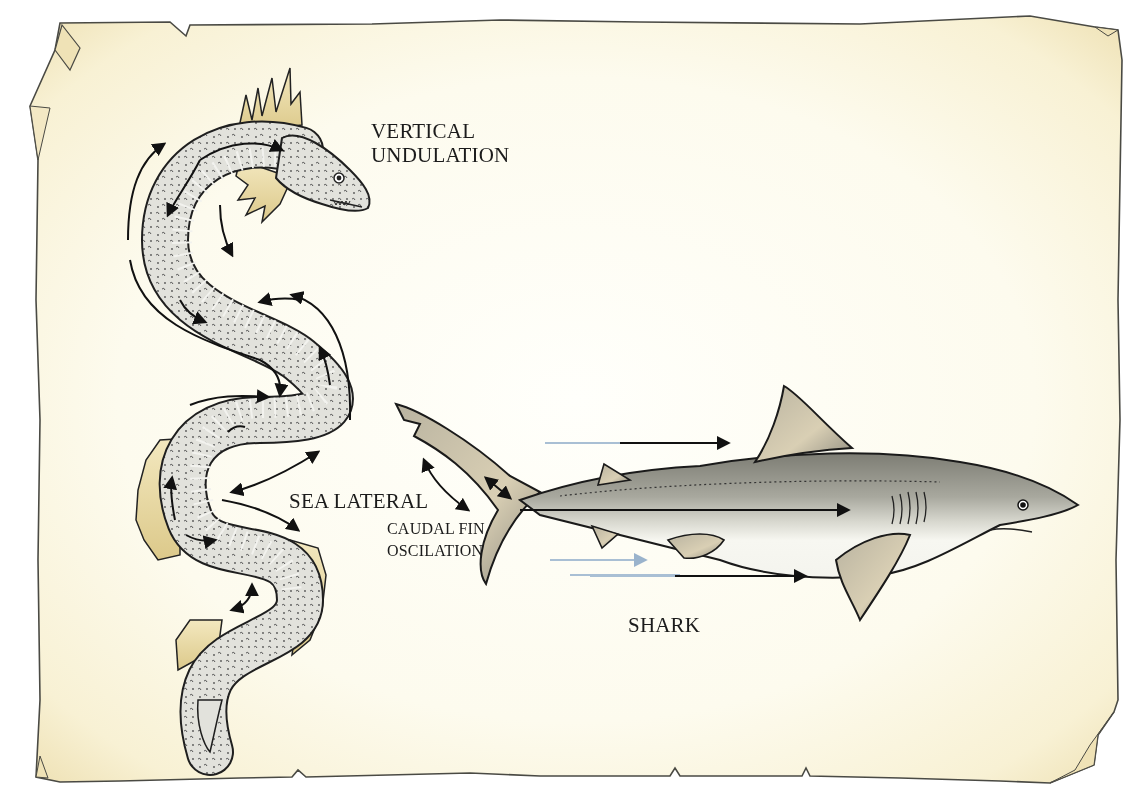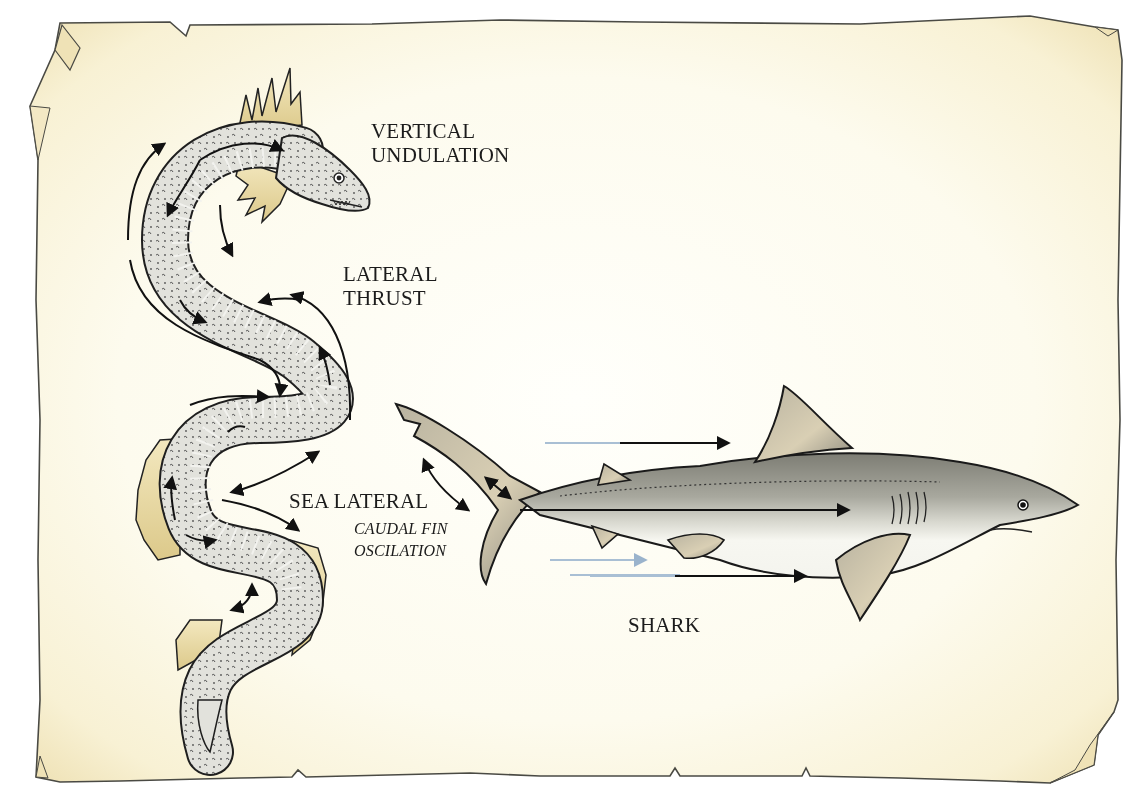--- a/index.html
+++ b/index.html
@@ -158,30 +158,26 @@
       <path d="M486 478 L510 498" stroke="#111" stroke-width="2" fill="none" marker-start="url(#arrowHead)" marker-end="url(#arrowHead)"></path>
     </g>
   </svg>
 
   
   <div class="label big" style="left:371px; top:120px;">
     <span>VERTICAL</span>
     <span>UNDULATION</span>
   </div>
 
-  <div class="label big" style="left:343px; top:263px;">
-    <span>LATERAL</span>
-    <span>THRUST</span>
-  </div>
 
   <div class="label big" style="left:289px; top:490px;">
     <span>SEA LATERAL</span>
   </div>
 
-  <div class="label small" style="left:354px; top:518px;font-style:italic;">
+  <div class="label small" style="left:387px; top:518px;">
     <span>CAUDAL FIN</span>
     <span>OSCILATION</span>
   </div>
 
   <div class="label big" style="left:628px; top:614px;">
     <span>SHARK</span>
   </div>
 </div>
 
 </body></html>

